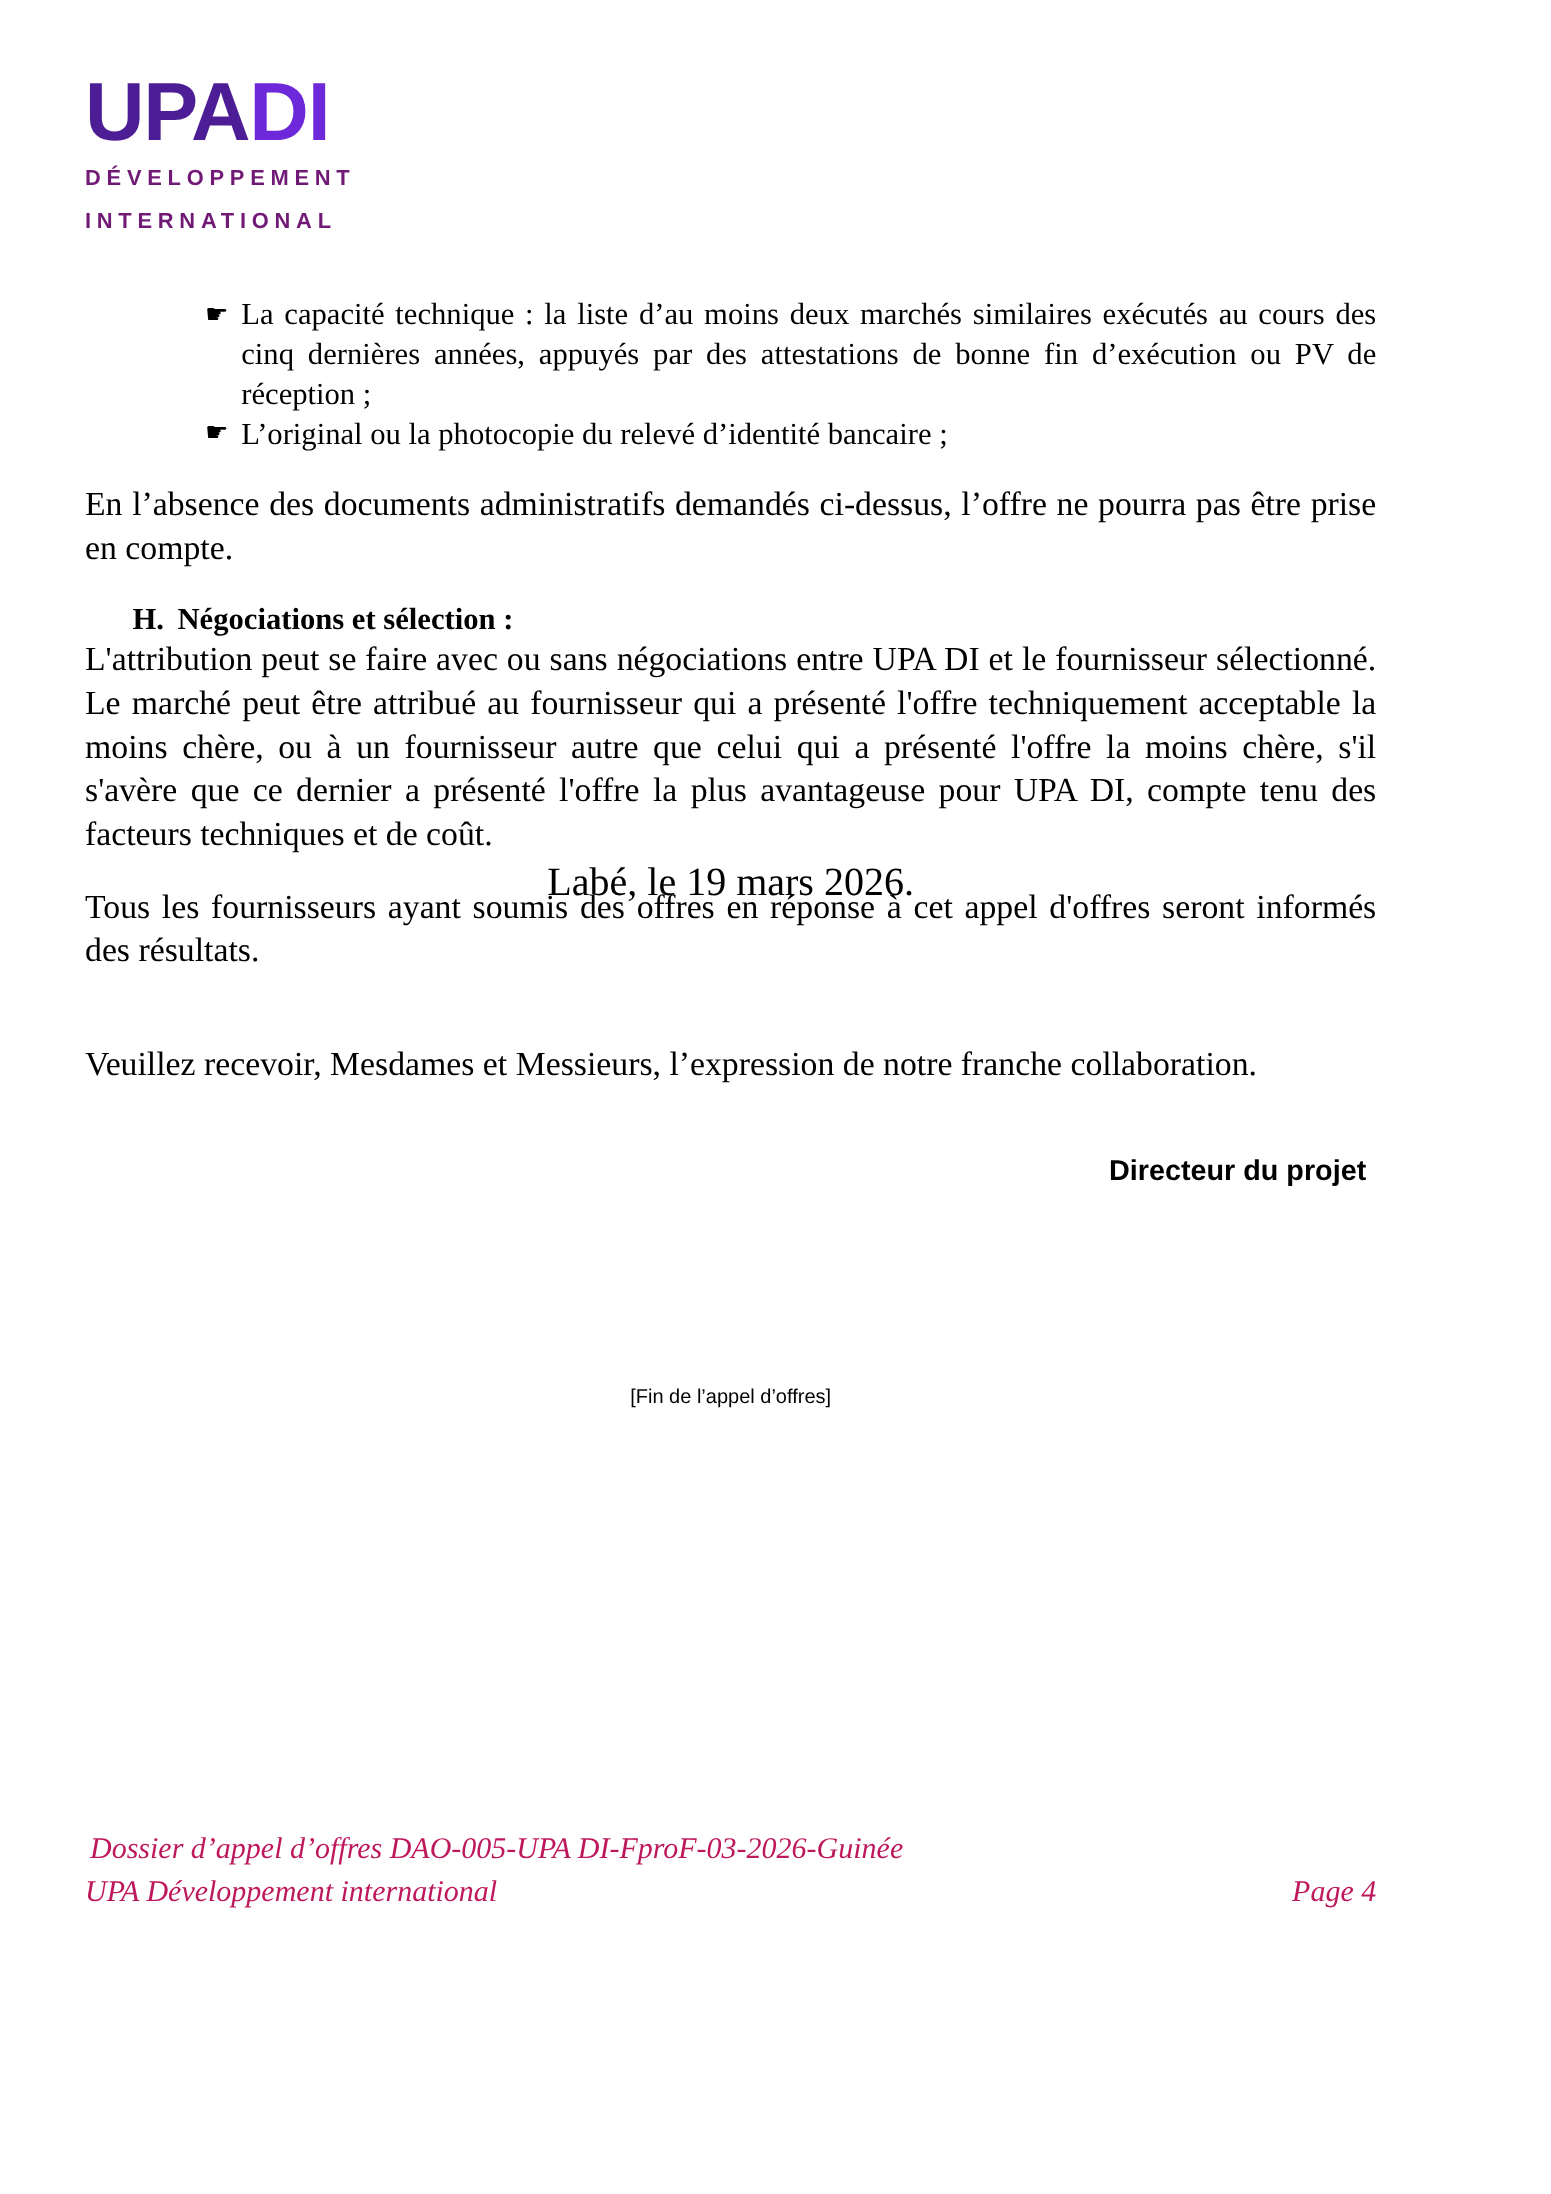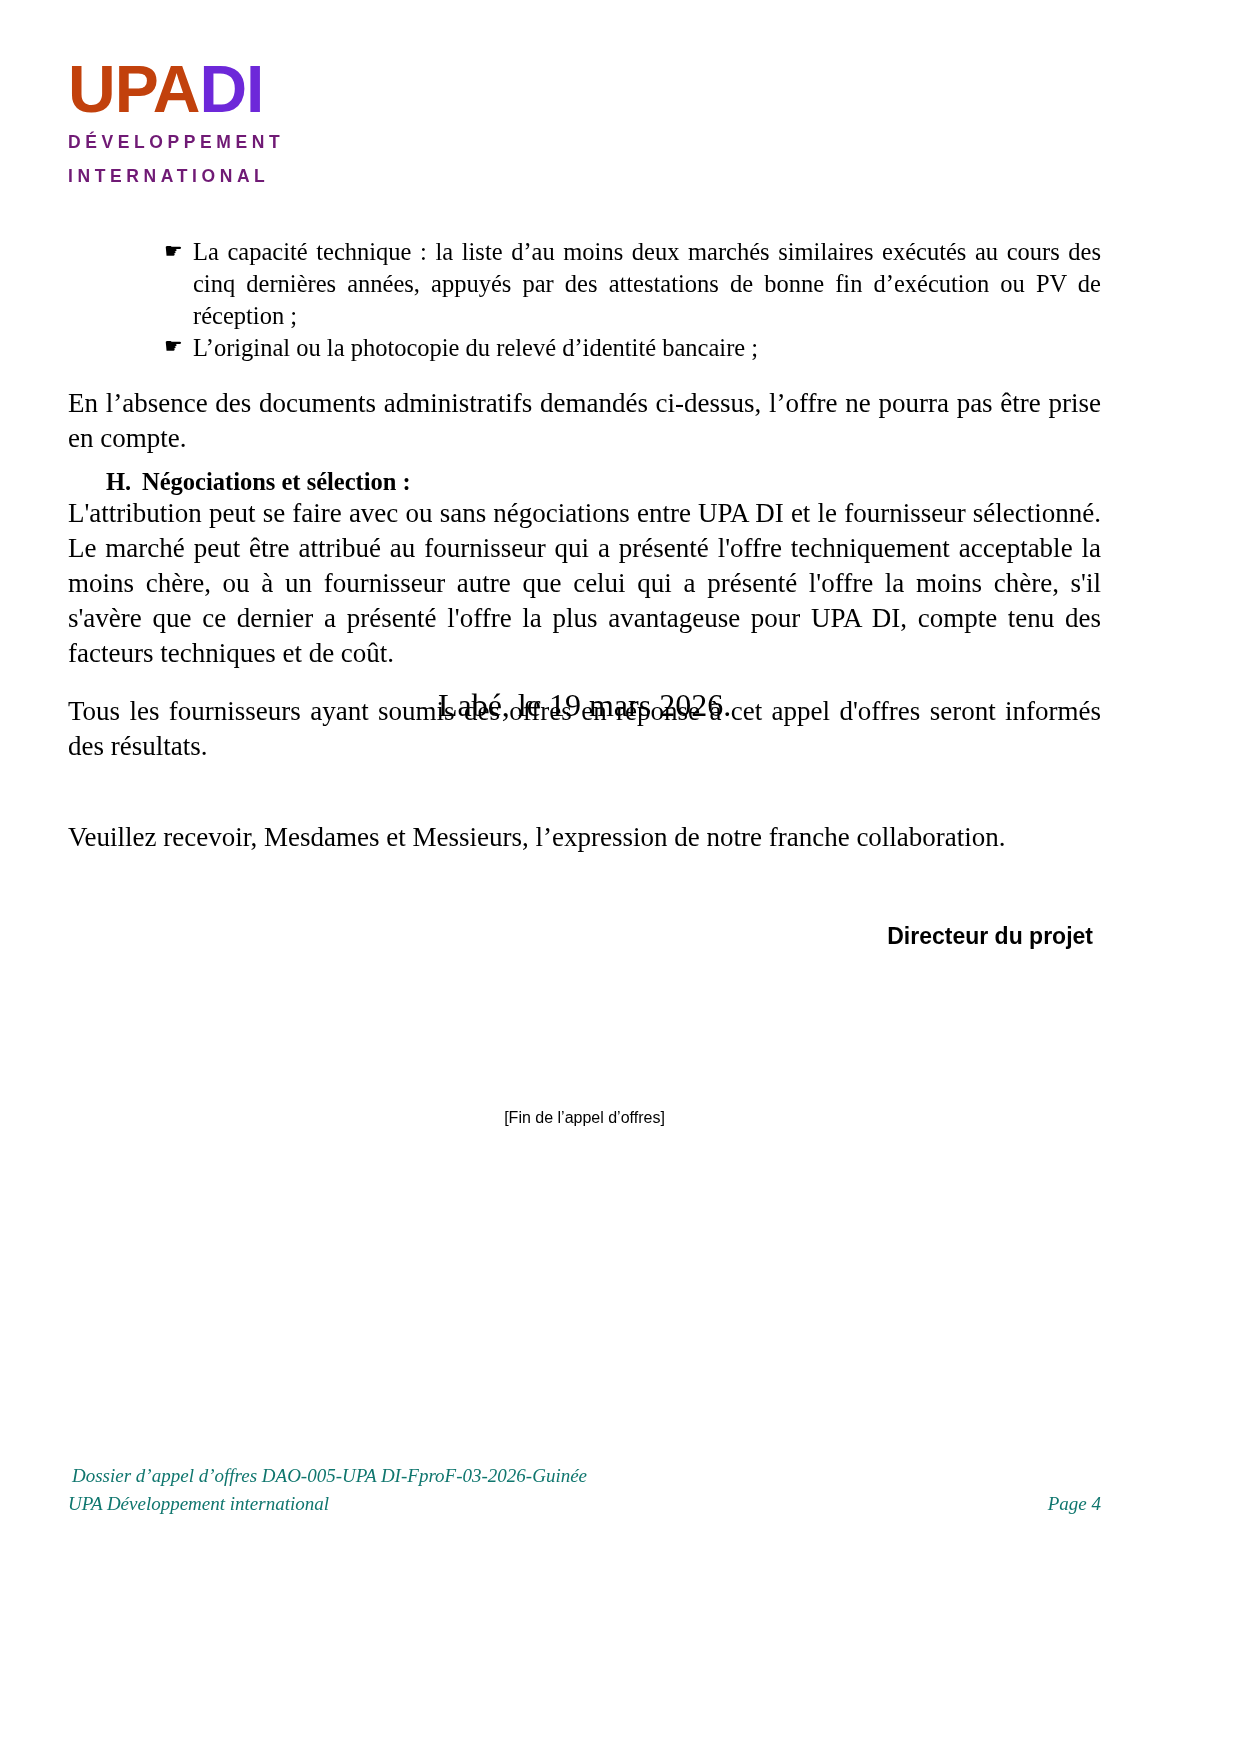--- a/index.html
+++ b/index.html
@@ -29,21 +29,21 @@
     width: 300px;
   }
   .logo-wordmark {
     font-family: "Liberation Sans", "DejaVu Sans", sans-serif;
     font-weight: 700;
     font-size: 66px;
     line-height: 0.95;
     letter-spacing: -1px;
     white-space: nowrap;
   }
-  .logo-upa { color: #c2410c; }
+  .logo-upa { color: #4c1d95; }
   .logo-di  { color: #6d28d9; }
   .logo-sub {
     font-family: "Liberation Sans", "DejaVu Sans", sans-serif;
     font-weight: 700;
     font-size: 17.5px;
     letter-spacing: 4.6px;
     color: #701a75;
     margin-top: 9px;
     line-height: 1.45;
     white-space: nowrap;
@@ -85,21 +85,21 @@
     font-size: 27px;
     line-height: 1.30;
     text-align: justify;
     margin: 0;
   }
   p.gap-top { margin-top: 23px; }
 
   .heading {
     font-size: 24.5px;
     font-weight: 700;
-    margin: 11px 0 0 0;
+    margin: 25px 0 0 0;
     padding-left: 38px;
     white-space: nowrap;
   }
   .heading .letter { display: inline-block; width: 36px; }
 
   .para-block { margin-top: 2px; }
   .spacer-m { height: 56px; }
 
   .right-line {
     text-align: center;
@@ -130,22 +130,22 @@
   #end-note   { left: 68px; top: 1108px; width: 1033px; }
 
   
   .footer {
     position: absolute;
     left: 68px;
     top: 1462px;
     width: 1033px;
     font-family: "Liberation Serif", "DejaVu Serif", serif;
     font-style: italic;
-    font-size: 19px;
-    color: #0f766e;
+    font-size: 24px;
+    color: #be185d;
     line-height: 1.45;
   }
   .footer .row { display: flex; justify-content: space-between; align-items: baseline; gap: 12px; }
   .footer .line1 { padding-left: 4px; }
 </style>
 </head>
 <body>
 
 <div class="page">
 

